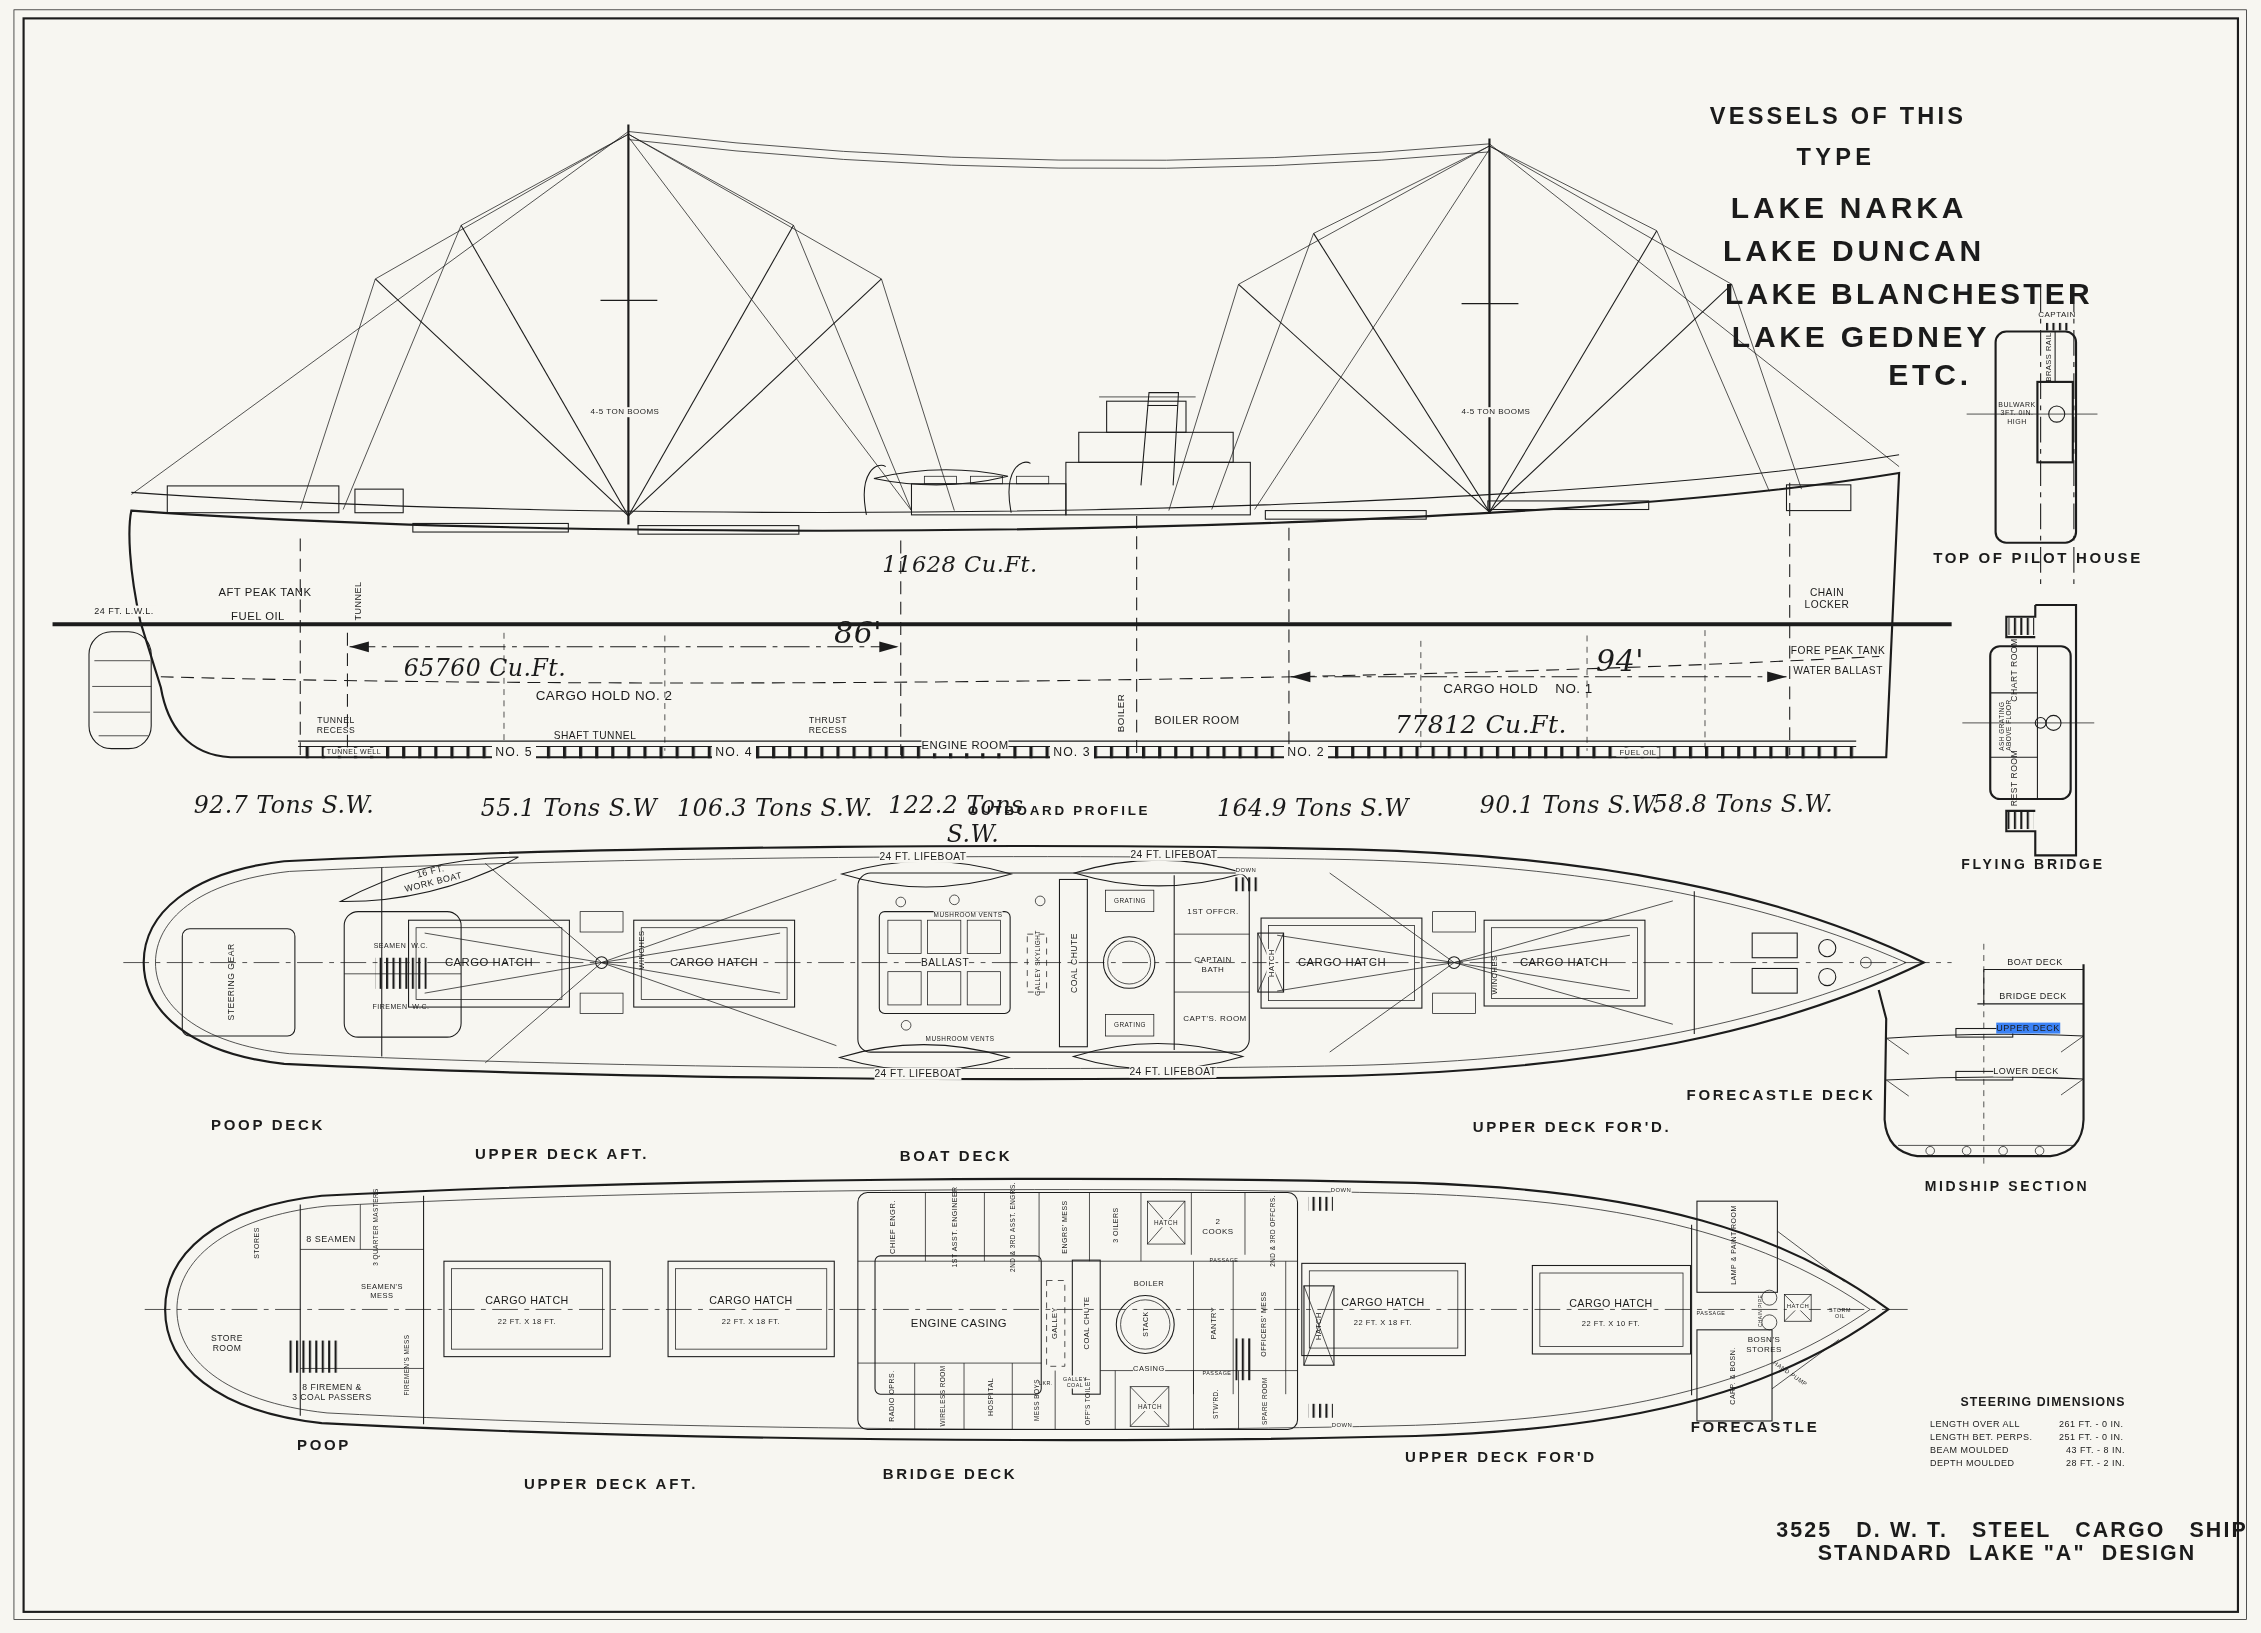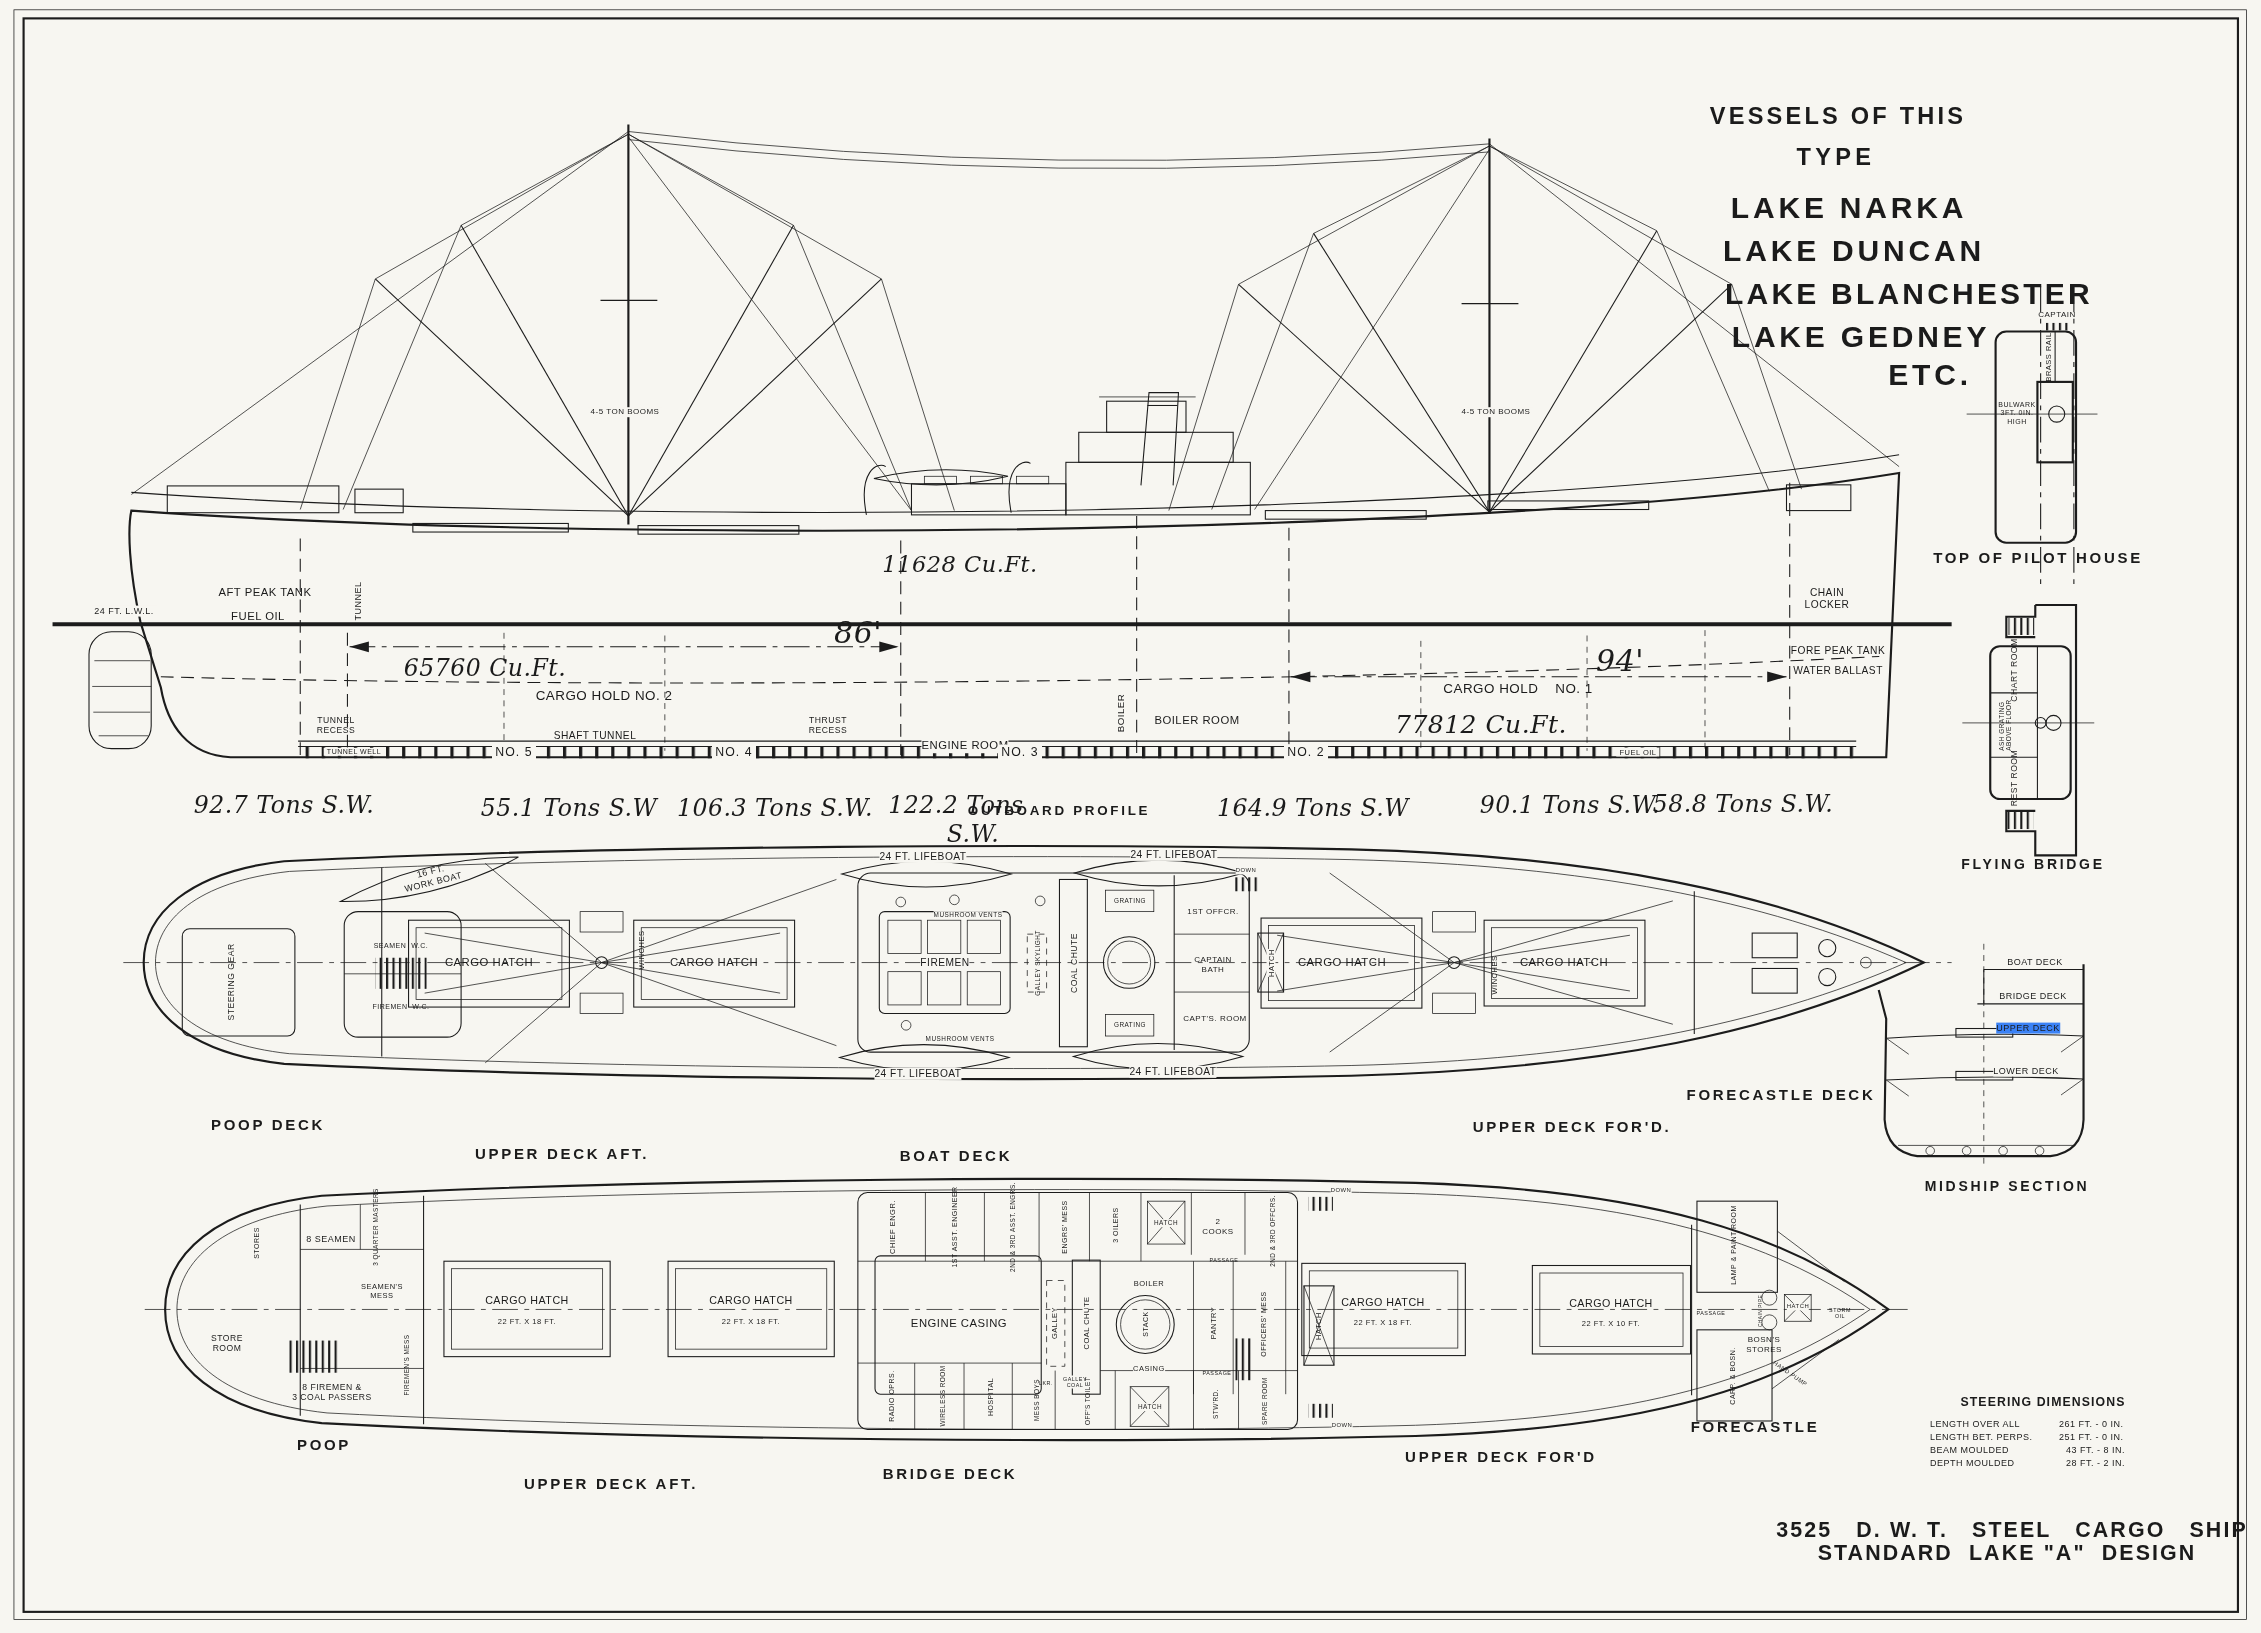--- a/index.html
+++ b/index.html
@@ -425,21 +425,21 @@
 <div class="L hand" style="left:1481px;top:725px;font-size:25px;">77812 Cu.Ft.</div>
 <div class="L tiny" style="left:1518px;top:689px;font-size:13.4px;text-align:center;">CARGO HOLD    NO. 1</div>
 <div class="L hand" style="left:1576px;top:661px;font-size:30px;margin-left:44px;">94'</div>
 <div class="L tiny" style="left:1827px;top:599px;font-size:10.2px;">CHAIN
 LOCKER</div>
 <div class="L tiny" style="left:1838px;top:651px;font-size:10.2px;">FORE PEAK TANK</div>
 <div class="L tiny" style="left:1838px;top:671px;font-size:10.2px;">WATER BALLAST</div>
 <div class="L tiny bg" style="left:354px;top:752px;font-size:7px;">TUNNEL WELL</div>
 <div class="L bg" style="left:514px;top:752px;font-size:12.3px;">NO. 5</div>
 <div class="L bg" style="left:734px;top:752px;font-size:12.3px;">NO. 4</div>
-<div class="L bg" style="left:1020px;top:752px;font-size:12.3px;">NO. 3</div>
+<div class="L bg" style="left:1072px;top:752px;font-size:12.3px;">NO. 3</div>
 <div class="L bg" style="left:1306px;top:752px;font-size:12.3px;">NO. 2</div>
 <div class="L tiny bg" style="left:1638px;top:752px;font-size:7.5px;">FUEL OIL</div>
 <div class="L tiny bg" style="left:625px;top:412px;font-size:8px;">4-5 TON BOOMS</div>
 <div class="L tiny bg" style="left:1496px;top:412px;font-size:8px;">4-5 TON BOOMS</div>
 
 <div class="L hand" style="left:284px;top:805px;font-size:23.6px;">92.7 Tons S.W.</div>
 <div class="L hand" style="left:569px;top:808px;font-size:23.6px;">55.1 Tons S.W</div>
 <div class="L hand" style="left:775px;top:808px;font-size:23.6px;">106.3 Tons S.W.</div>
 <div class="L hand" style="left:956px;top:805px;font-size:23.6px;">122.2 Tons</div>
 <div class="L hand" style="left:973px;top:834px;font-size:23.6px;">S.W.</div>
@@ -464,21 +464,21 @@
 <div class="L tiny" style="left:1342px;top:963px;font-size:11.3px;">CARGO HATCH</div>
 <div class="L tiny" style="left:1564px;top:963px;font-size:11.3px;">CARGO HATCH</div>
 <div class="V tiny" style="left:641px;top:950px;font-size:7.5px;">WINCHES</div>
 <div class="V tiny" style="left:1494px;top:975px;font-size:7.5px;">WINCHES</div>
 <div class="L tiny" style="left:923px;top:857px;font-size:10.2px;background:#f7f6f1;">24 FT. LIFEBOAT</div>
 <div class="L tiny" style="left:1174px;top:855px;font-size:10.2px;background:#f7f6f1;">24 FT. LIFEBOAT</div>
 <div class="L tiny" style="left:918px;top:1074px;font-size:10.2px;background:#f7f6f1;">24 FT. LIFEBOAT</div>
 <div class="L tiny" style="left:1173px;top:1072px;font-size:10.2px;background:#f7f6f1;">24 FT. LIFEBOAT</div>
 <div class="L tiny" style="left:968px;top:915px;font-size:6.4px;background:#f7f6f1;">MUSHROOM VENTS</div>
 <div class="L tiny" style="left:960px;top:1039px;font-size:6.4px;background:#f7f6f1;">MUSHROOM VENTS</div>
-<div class="L tiny" style="left:945px;top:963px;font-size:10.2px;background:#f7f6f1;">FIREMEN</div>
+<div class="L tiny" style="left:945px;top:963px;font-size:10.2px;background:#f7f6f1;">BALLAST</div>
 <div class="V tiny" style="left:1037px;top:963px;font-size:6.4px;">GALLEY SKYLIGHT</div>
 <div class="V tiny" style="left:1074px;top:963px;font-size:8.6px;">COAL CHUTE</div>
 <div class="L tiny" style="left:1130px;top:901px;font-size:6.4px;background:#f7f6f1;">GRATING</div>
 <div class="L tiny" style="left:1130px;top:1025px;font-size:6.4px;background:#f7f6f1;">GRATING</div>
 <div class="L tiny" style="left:1213px;top:912px;font-size:8px;">1ST OFFCR.</div>
 <div class="L tiny" style="left:1213px;top:965px;font-size:8px;">CAPTAIN
 BATH</div>
 <div class="L tiny" style="left:1215px;top:1019px;font-size:8px;">CAPT'S. ROOM</div>
 <div class="V tiny" style="left:1271px;top:963px;font-size:7.5px;background:#f7f6f1;">HATCH</div>
 <div class="L tiny" style="left:1246px;top:871px;font-size:5.9px;background:#f7f6f1;">DOWN</div>

